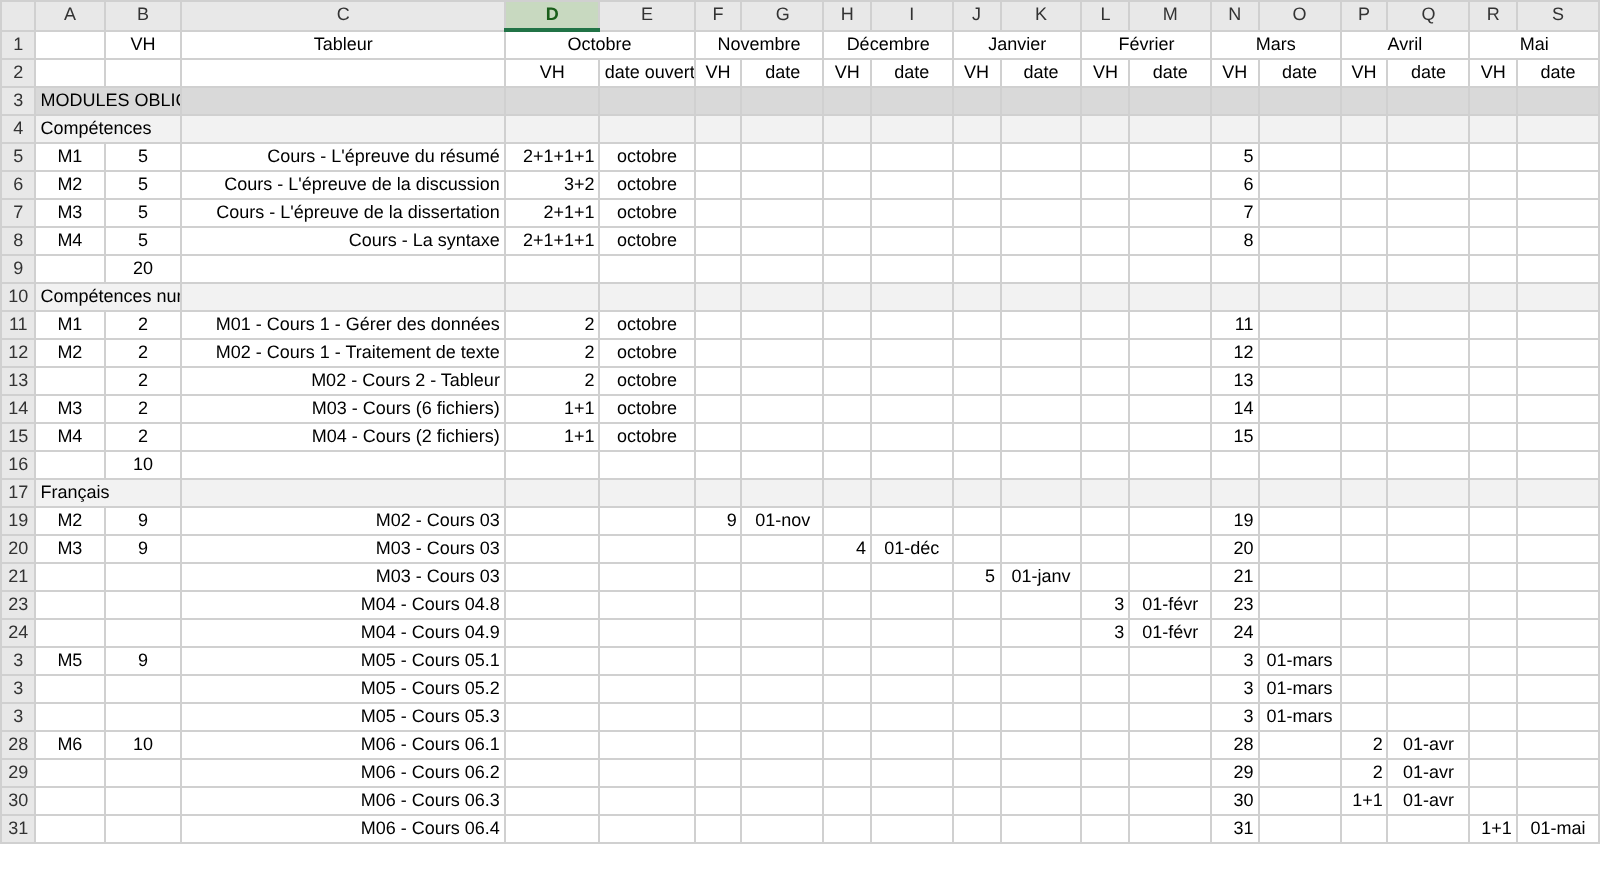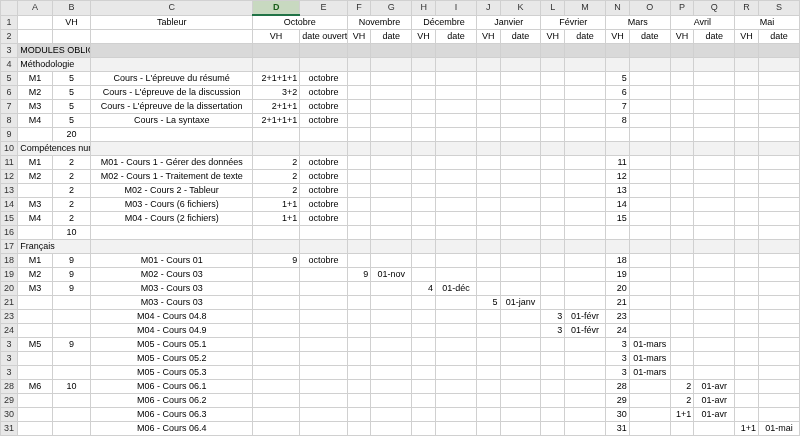--- a/index.html
+++ b/index.html
@@ -47,21 +47,21 @@
   td.rh{
     background:#e8e8e8;
     border:1px solid #b0b0b0;
     text-align:center;
     color:#333;
     width:16px;
     font-size:9px;
   }
   .ctr{text-align:center;}
   .rgt{text-align:right;}
-  .lft{text-align:center;}
+  .lft{text-align:right;}
   .bold{font-weight:bold;}
   .section{
     background:#d9d9d9;
     font-weight:normal;
     text-align:left;
   }
   .subsection{
     background:#f2f2f2;
     text-align:left;
   }
@@ -175,21 +175,21 @@
         <td class="section"></td>
         <td class="section"></td>
         <td class="section"></td>
         <td class="section"></td>
         <td class="section"></td>
         <td class="section"></td>
         <td class="section"></td>
       </tr>
       <tr>
         <td class="rh">4</td>
-        <td class="subsection lft" colspan="2">Méthodologie</td>
+        <td class="subsection lft" colspan="2">Compétences</td>
         <td class="subsection"></td>
         <td class="subsection dcol"></td>
         <td class="subsection"></td>
         <td class="subsection"></td>
         <td class="subsection"></td>
         <td class="subsection"></td>
         <td class="subsection"></td>
         <td class="subsection"></td>
         <td class="subsection"></td>
         <td class="subsection"></td>
@@ -479,42 +479,20 @@
         <td class="subsection"></td>
         <td class="subsection"></td>
         <td class="subsection"></td>
         <td class="subsection"></td>
         <td class="subsection"></td>
         <td class="subsection"></td>
         <td class="subsection"></td>
         <td class="subsection"></td>
       </tr>
       <tr>
-        <td class="rh">18</td>
-        <td class="ctr">M1</td>
-        <td class="ctr">9</td>
-        <td class="lft">M01 - Cours 01</td>
-        <td class="rgt dcol">9</td>
-        <td class="ctr">octobre</td>
-        <td class="rgt"></td>
-        <td class="ctr"></td>
-        <td class="rgt"></td>
-        <td class="ctr"></td>
-        <td class="rgt"></td>
-        <td class="ctr"></td>
-        <td class="rgt"></td>
-        <td class="ctr"></td>
-        <td class="rgt">18</td>
-        <td class="ctr"></td>
-        <td class="rgt"></td>
-        <td class="ctr"></td>
-        <td class="rgt"></td>
-        <td class="ctr"></td>
-      </tr>
-      <tr>
         <td class="rh">19</td>
         <td class="ctr">M2</td>
         <td class="ctr">9</td>
         <td class="lft">M02 - Cours 03</td>
         <td class="rgt dcol"></td>
         <td class="ctr"></td>
         <td class="rgt">9</td>
         <td class="ctr">01-nov</td>
         <td class="rgt"></td>
         <td class="ctr"></td>

